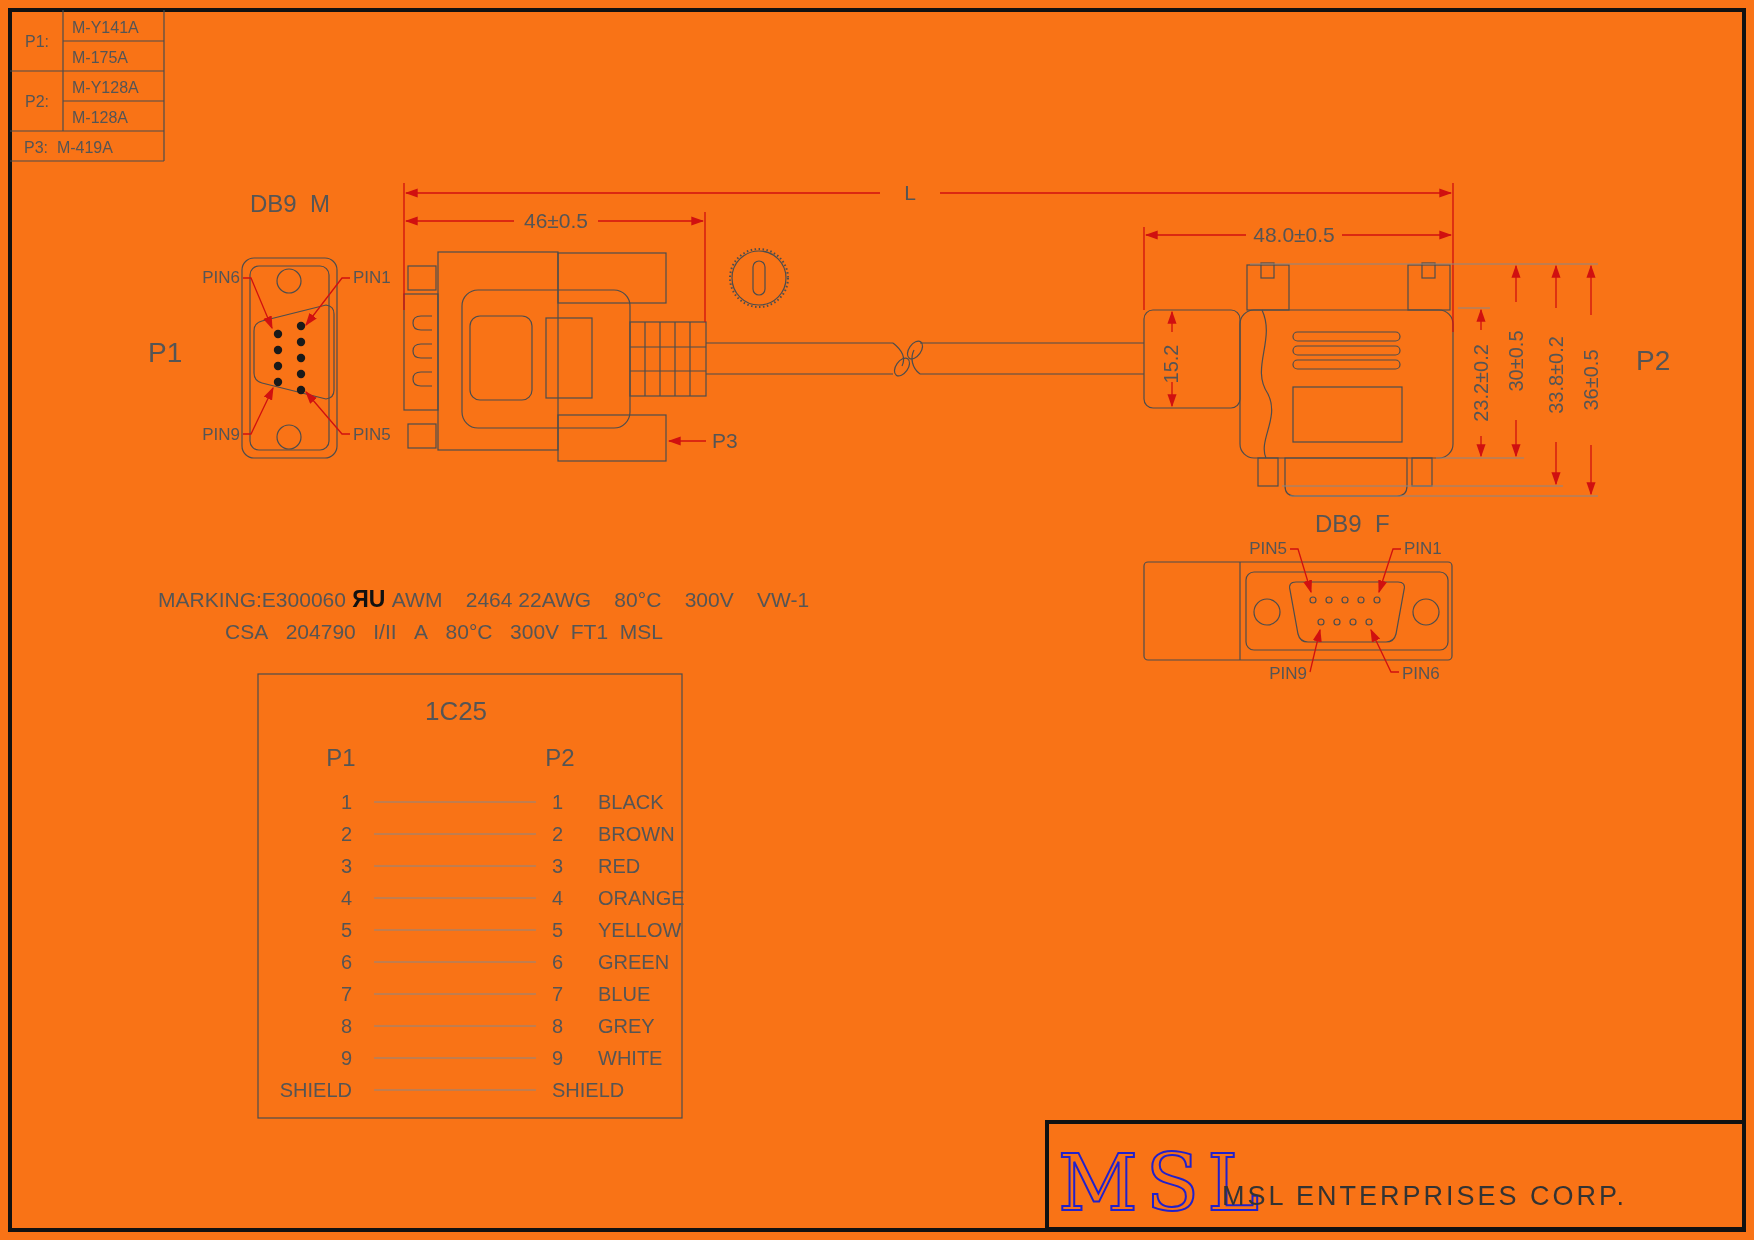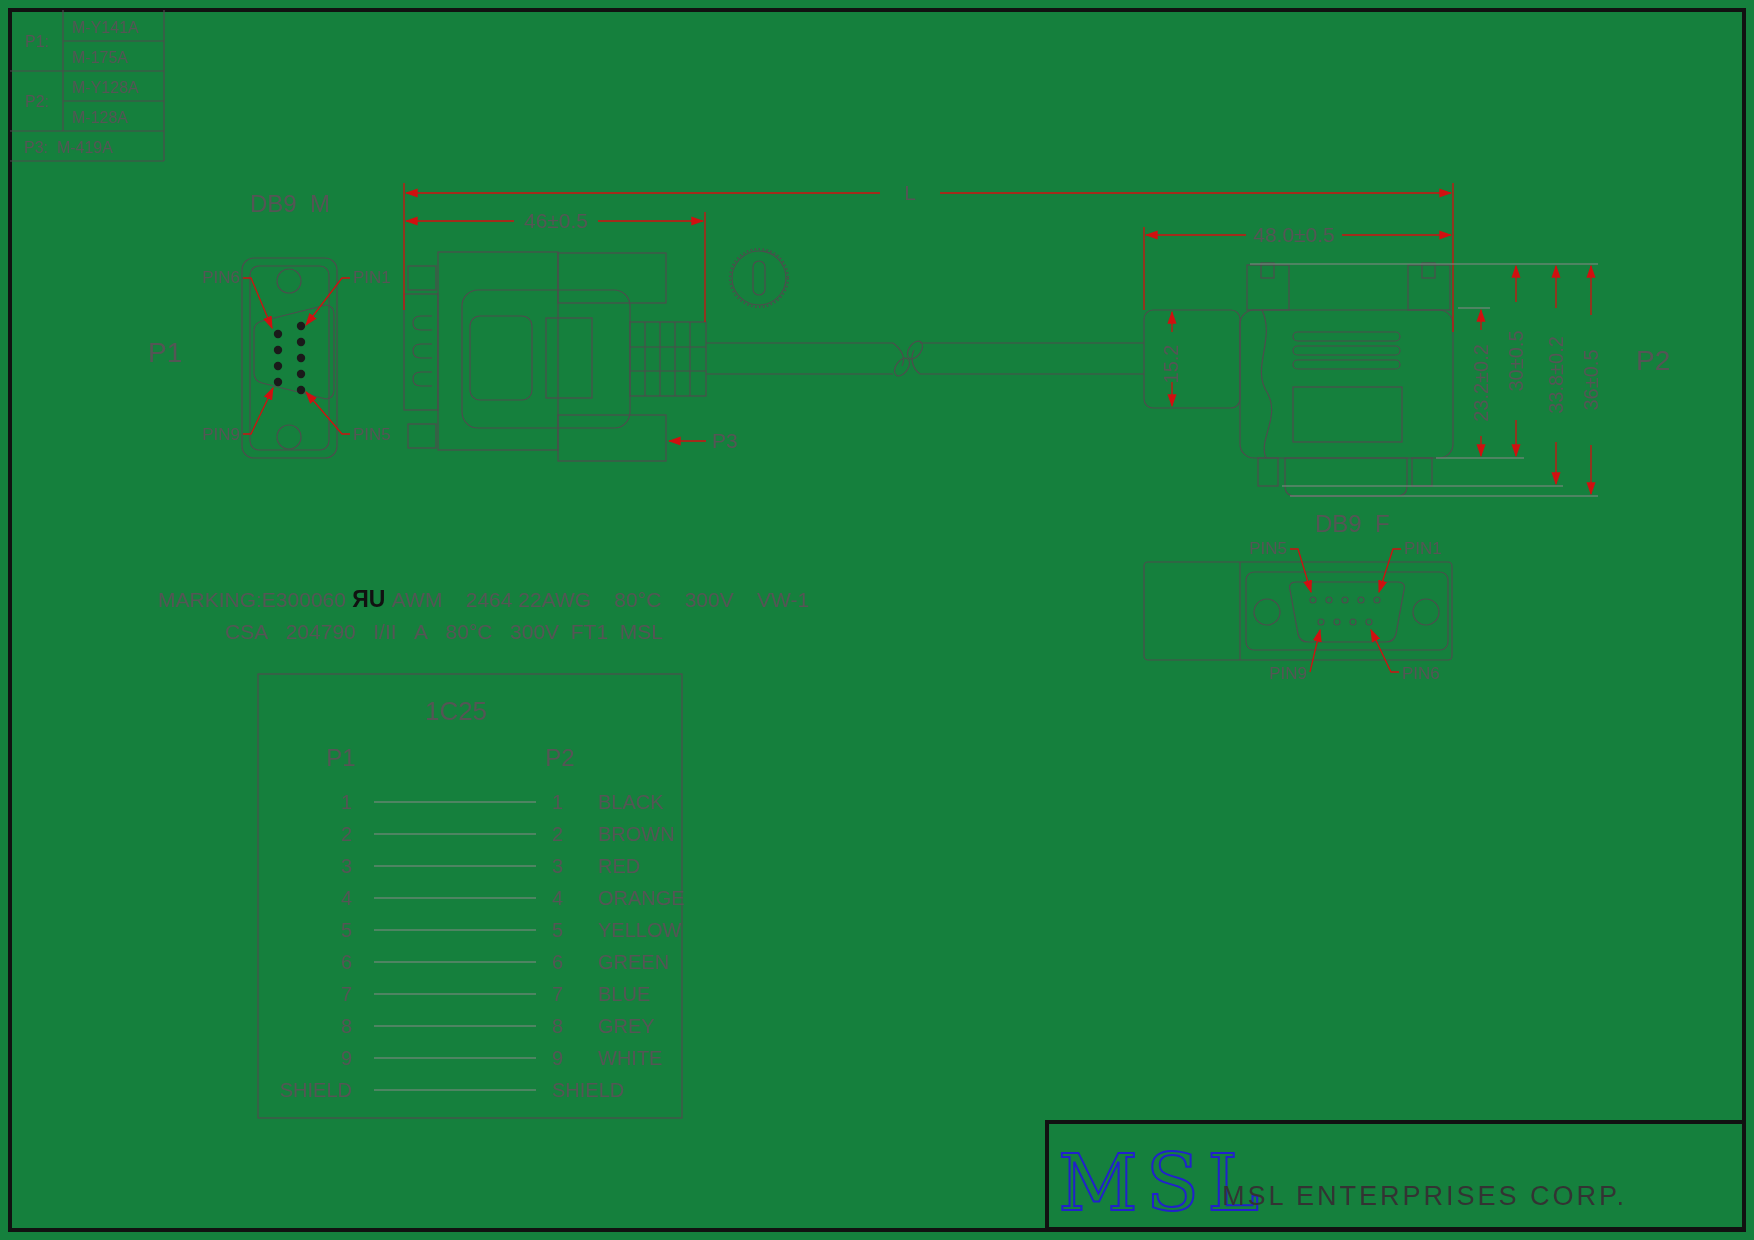--- a/index.html
+++ b/index.html
@@ -1,16 +1,16 @@
 <!DOCTYPE html>
 <html><head>
 <meta charset="utf-8">
 <style>
   html,body{margin:0;padding:0;background:#ffffff;}
-  .page{position:relative;width:1754px;height:1240px;background:#15803d;overflow:hidden;}
+  .page{position:relative;width:1754px;height:1240px;background:#f97316;overflow:hidden;}
   svg{position:absolute;left:0;top:0;}
   text{font-family:"Liberation Sans",sans-serif;fill:#555;}
   .ln{fill:none;stroke:#4d4d4d;stroke-width:1.2;}
   .lnthin{fill:none;stroke:#888;stroke-width:1;}
   .red{fill:none;stroke:#d01010;stroke-width:1.3;}
   .blk{fill:none;stroke:#111;stroke-width:4;}
   .dot{fill:#1a1a1a;stroke:none;}
   .t16{font-size:16px}.t17{font-size:17px}.t20{font-size:20px}.t21{font-size:21px}
   .t24{font-size:24px}.t26{font-size:26px}.t28{font-size:28px}
   .mid{text-anchor:middle}.end{text-anchor:end}

